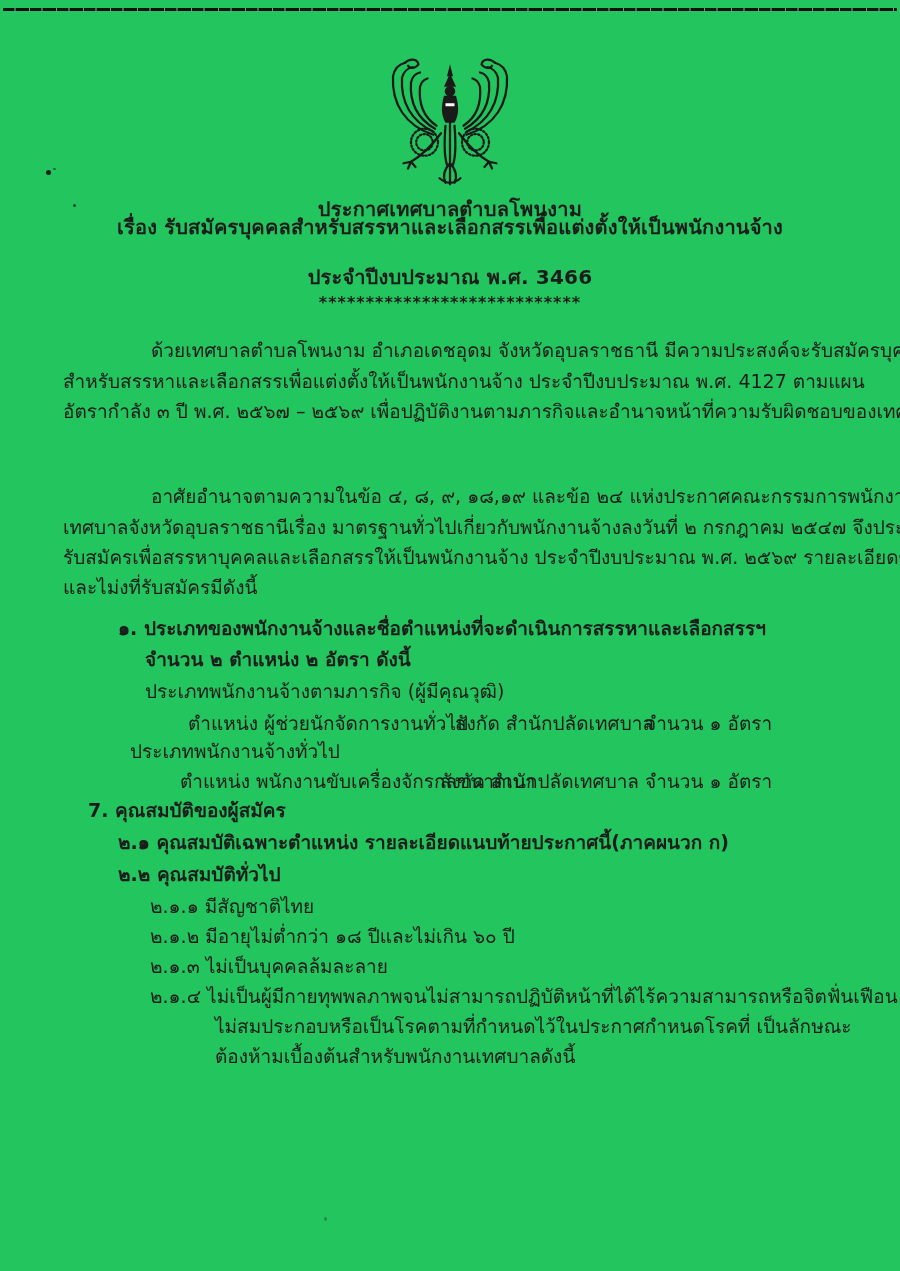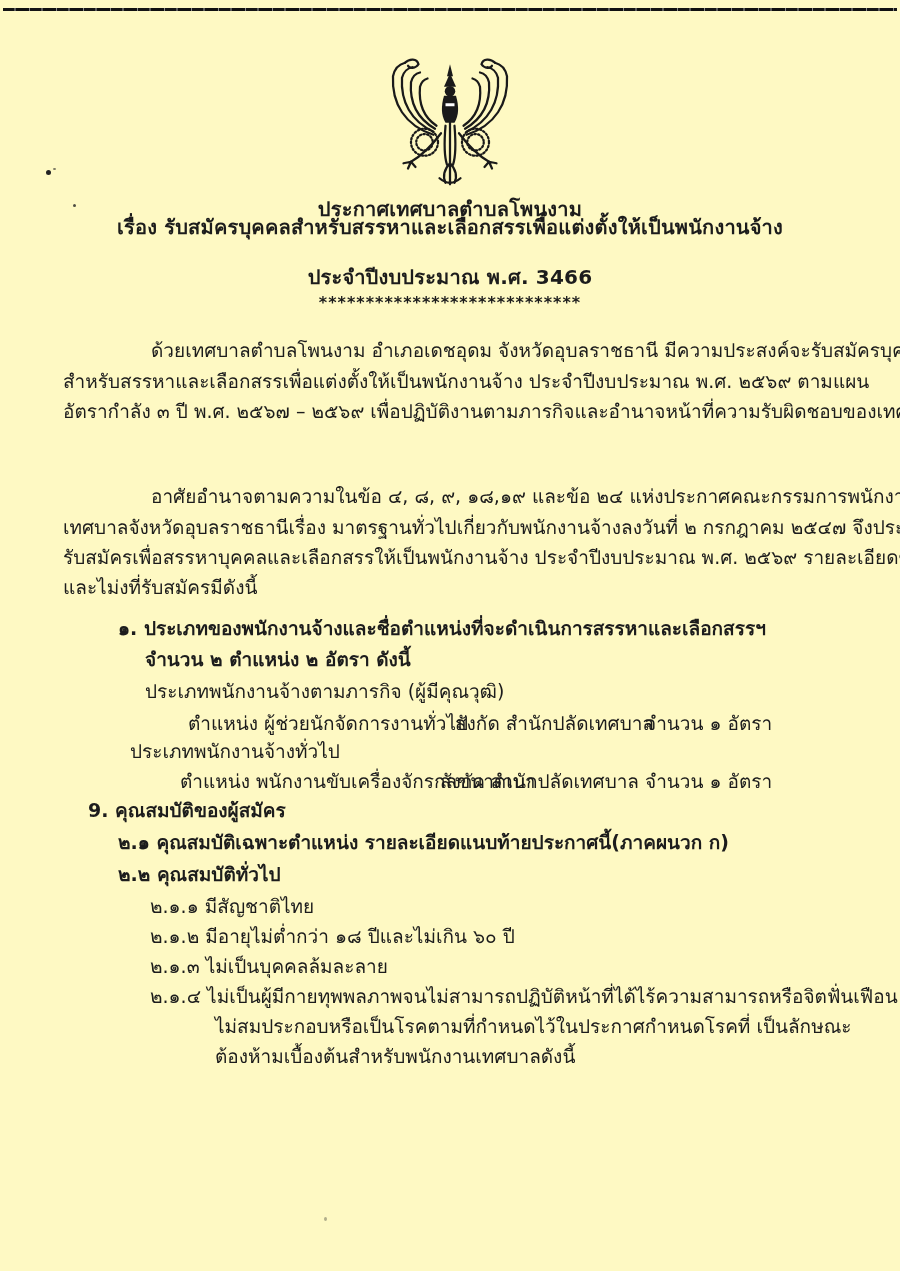--- a/index.html
+++ b/index.html
@@ -1,21 +1,21 @@
 <!DOCTYPE html>
 <html><head>
 <meta charset="utf-8">
 <style>
   * { margin: 0; padding: 0; box-sizing: border-box; }
   html, body { background: #e8e8e8; }
   .page {
     position: relative;
     width: 900px;
     height: 1271px;
-    background: #fef9c3;
+    background: #22c55e;
     margin: 0 auto;
     font-family: "DejaVu Sans", "Liberation Sans", sans-serif;
     color: #1c1c1c;
     overflow: hidden;
   }
   .top-scan-line {
     position: absolute;
     top: 8px; left: 3px; right: 3px; height: 3px;
     background: repeating-linear-gradient(90deg,
       #151515 0px, #151515 11px,
@@ -126,21 +126,21 @@
   <div class="ink-speck speck2"></div>
   <div class="ink-speck speck3"></div>
   <div class="ink-speck speck4"></div>
 
   <div class="title-block t1">ประกาศเทศบาลตำบลโพนงาม</div>
   <div class="title-block t2">เรื่อง รับสมัครบุคคลสำหรับสรรหาและเลือกสรรเพื่อแต่งตั้งให้เป็นพนักงานจ้าง</div>
   <div class="title-block t3">ประจำปีงบประมาณ พ.ศ. 3466</div>
   <div class="stars">****************************</div>
 
   <div class="bodyline indent" style="top:337px">ด้วยเทศบาลตำบลโพนงาม อำเภอเดชอุดม จังหวัดอุบลราชธานี มีความประสงค์จะรับสมัครบุคคล</div>
-  <div class="bodyline" style="top:368px">สำหรับสรรหาและเลือกสรรเพื่อแต่งตั้งให้เป็นพนักงานจ้าง ประจำปีงบประมาณ พ.ศ. ๒๕๖๙ ตามแผน</div>
+  <div class="bodyline" style="top:368px">สำหรับสรรหาและเลือกสรรเพื่อแต่งตั้งให้เป็นพนักงานจ้าง ประจำปีงบประมาณ พ.ศ. 4127 ตามแผน</div>
   <div class="bodyline" style="top:398px">อัตรากำลัง ๓ ปี พ.ศ. ๒๕๖๗ – ๒๕๖๙ เพื่อปฏิบัติงานตามภารกิจและอำนาจหน้าที่ความรับผิดชอบของเทศบาล</div>
 
   <div class="bodyline indent" style="top:483px">อาศัยอำนาจตามความในข้อ ๔, ๘, ๙, ๑๘,๑๙ และข้อ ๒๔ แห่งประกาศคณะกรรมการพนักงาน</div>
   <div class="bodyline" style="top:514px">เทศบาลจังหวัดอุบลราชธานีเรื่อง มาตรฐานทั่วไปเกี่ยวกับพนักงานจ้างลงวันที่ ๒ กรกฎาคม ๒๕๔๗ จึงประกาศ</div>
   <div class="bodyline" style="top:544px">รับสมัครเพื่อสรรหาบุคคลและเลือกสรรให้เป็นพนักงานจ้าง ประจำปีงบประมาณ พ.ศ. ๒๕๖๙ รายละเอียดของ</div>
   <div class="bodyline" style="top:574px">และไม่งที่รับสมัครมีดังนี้</div>
 
   <div class="bodyline bold" style="top:615px; left:118px">๑.  ประเภทของพนักงานจ้างและชื่อตำแหน่งที่จะดำเนินการสรรหาและเลือกสรรฯ</div>
   <div class="bodyline bold" style="top:646px; left:145px">จำนวน ๒ ตำแหน่ง ๒ อัตรา ดังนี้</div>
 
@@ -153,21 +153,21 @@
   </div>
 
   <div class="bodyline" style="top:738px; left:130px">ประเภทพนักงานจ้างทั่วไป</div>
 
   <div class="pos-row" style="top:766px">
     <span style="left:180px">ตำแหน่ง พนักงานขับเครื่องจักรกลขนาดเบา</span>
     <span style="left:440px">สังกัด สำนักปลัดเทศบาล</span>
     <span style="left:645px">จำนวน ๑ อัตรา</span>
   </div>
 
-  <div class="bodyline bold" style="top:797px; left:88px">9. คุณสมบัติของผู้สมัคร</div>
+  <div class="bodyline bold" style="top:797px; left:88px">7. คุณสมบัติของผู้สมัคร</div>
   <div class="bodyline bold" style="top:829px; left:118px">๒.๑ คุณสมบัติเฉพาะตำแหน่ง รายละเอียดแนบท้ายประกาศนี้(ภาคผนวก ก)</div>
   <div class="bodyline bold" style="top:861px; left:118px">๒.๒ คุณสมบัติทั่วไป</div>
 
   <div class="bodyline" style="top:893px; left:150px">๒.๑.๑ มีสัญชาติไทย</div>
   <div class="bodyline" style="top:923px; left:150px">๒.๑.๒ มีอายุไม่ต่ำกว่า ๑๘ ปีและไม่เกิน ๖๐ ปี</div>
   <div class="bodyline" style="top:953px; left:150px">๒.๑.๓ ไม่เป็นบุคคลล้มละลาย</div>
   <div class="bodyline" style="top:983px; left:150px">๒.๑.๔ ไม่เป็นผู้มีกายทุพพลภาพจนไม่สามารถปฏิบัติหน้าที่ได้ไร้ความสามารถหรือจิตฟั่นเฟือน</div>
   <div class="bodyline" style="top:1013px; left:215px">ไม่สมประกอบหรือเป็นโรคตามที่กำหนดไว้ในประกาศกำหนดโรคที่ เป็นลักษณะ</div>
   <div class="bodyline" style="top:1043px; left:215px">ต้องห้ามเบื้องต้นสำหรับพนักงานเทศบาลดังนี้</div>
 

